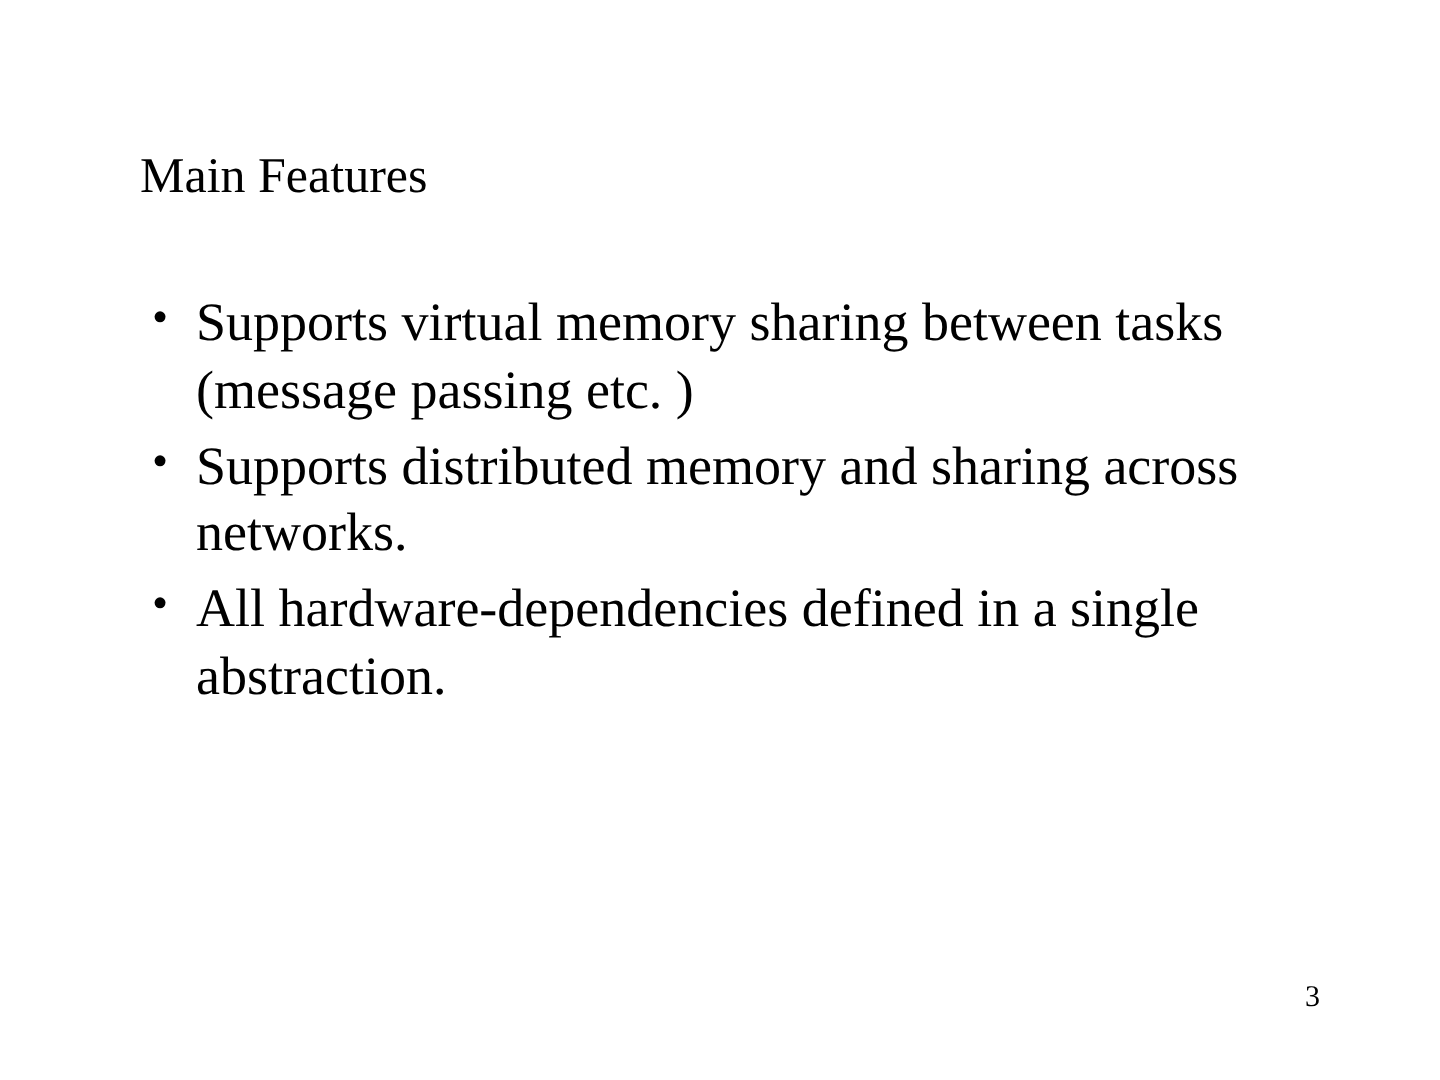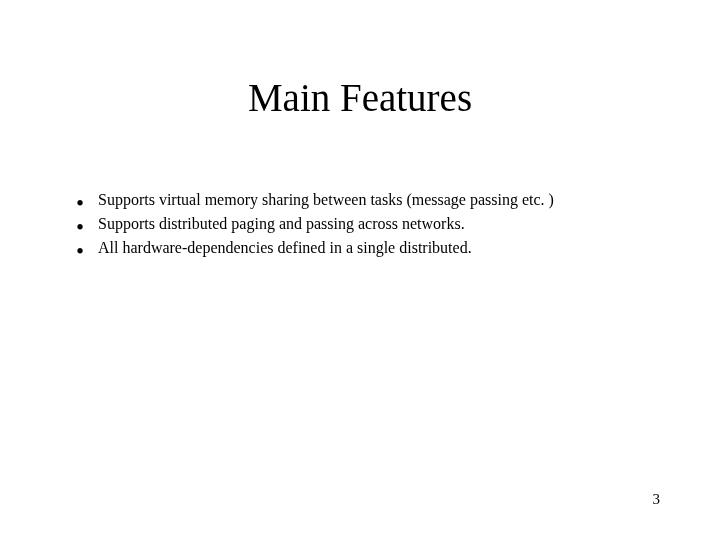--- a/index.html
+++ b/index.html
@@ -15,28 +15,27 @@
       color: #000000;
       position: relative;
     }
     .slide {
       width: 100%;
       height: 100%;
       padding: 75px 70px 40px 70px;
       position: relative;
     }
     .title {
-      text-align: center;
-      font-size: 39px;
+      font-size: 25px;
       font-weight: normal;
-      margin-bottom: 70px;
+      margin-bottom: 42px;
     }
     .bullets {
       list-style: none;
-      font-size: 16px;
+      font-size: 27px;
       line-height: 1.25;
     }
     .bullets li {
       position: relative;
       padding-left: 28px;
       margin-bottom: 4px;
     }
     .bullets li::before {
       content: "•";
       position: absolute;
@@ -52,17 +51,17 @@
       color: #000000;
     }
   </style>
 </head>
 <body>
 
 <div class="slide">
   <h1 class="title">Main Features</h1>
   <ul class="bullets">
     <li>Supports virtual memory sharing between tasks (message passing etc. )</li>
-    <li>Supports distributed paging and passing across networks.</li>
-    <li>All hardware-dependencies defined in a single distributed.</li>
+    <li>Supports distributed memory and sharing across networks.</li>
+    <li>All hardware-dependencies defined in a single abstraction.</li>
   </ul>
   <div class="page-number">3</div>
 </div>
 
 </body></html>

